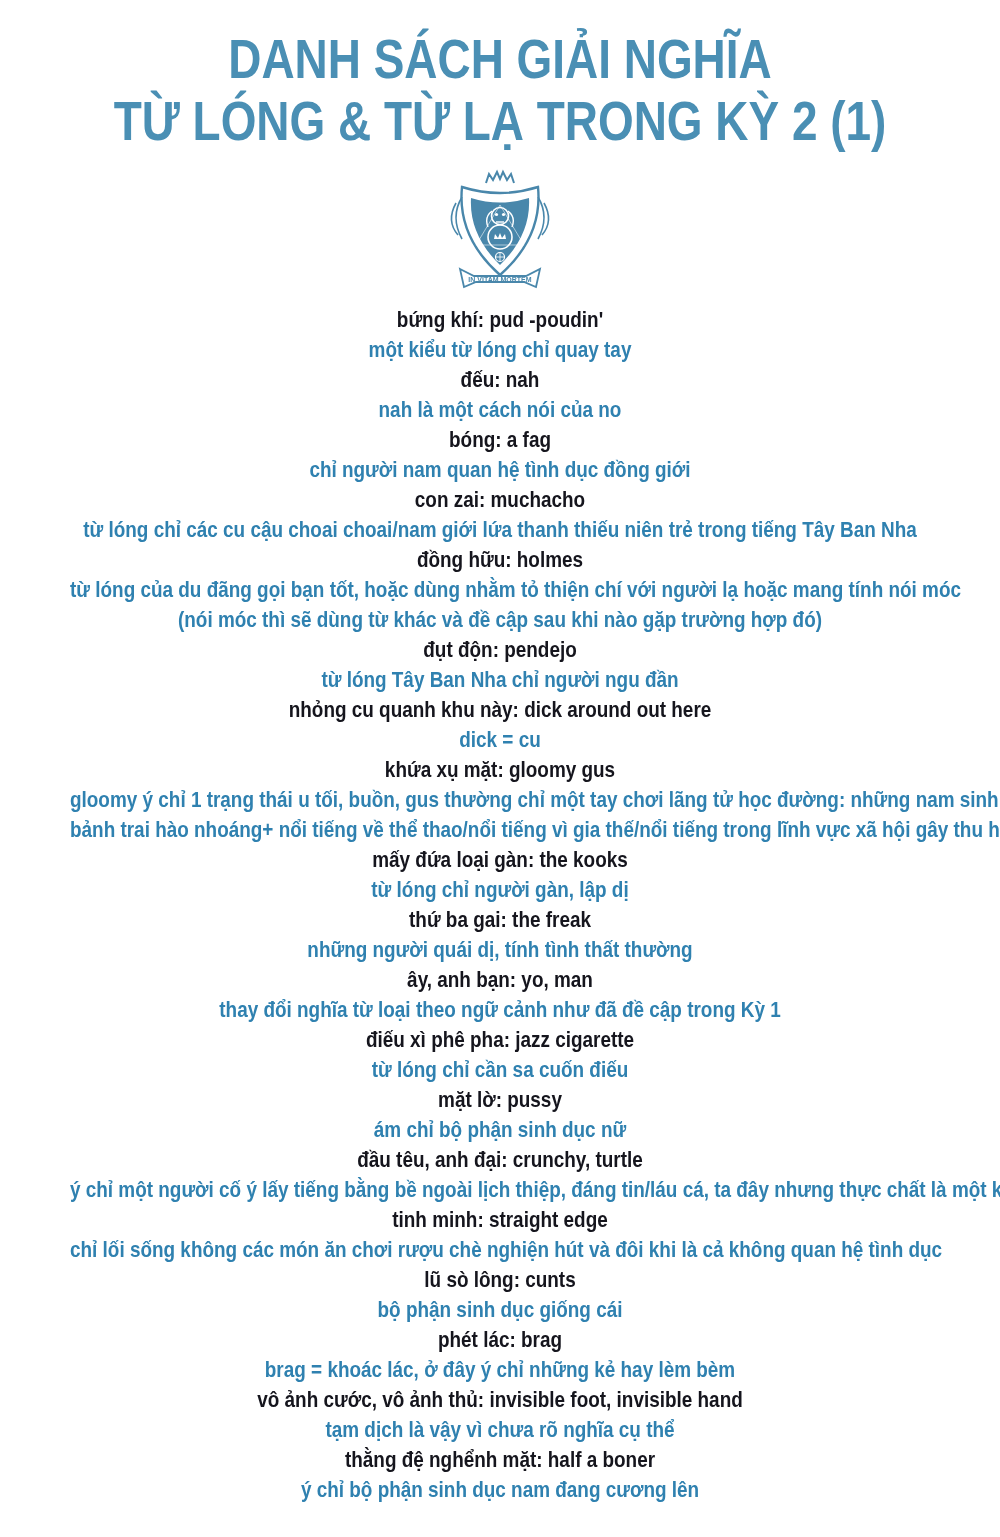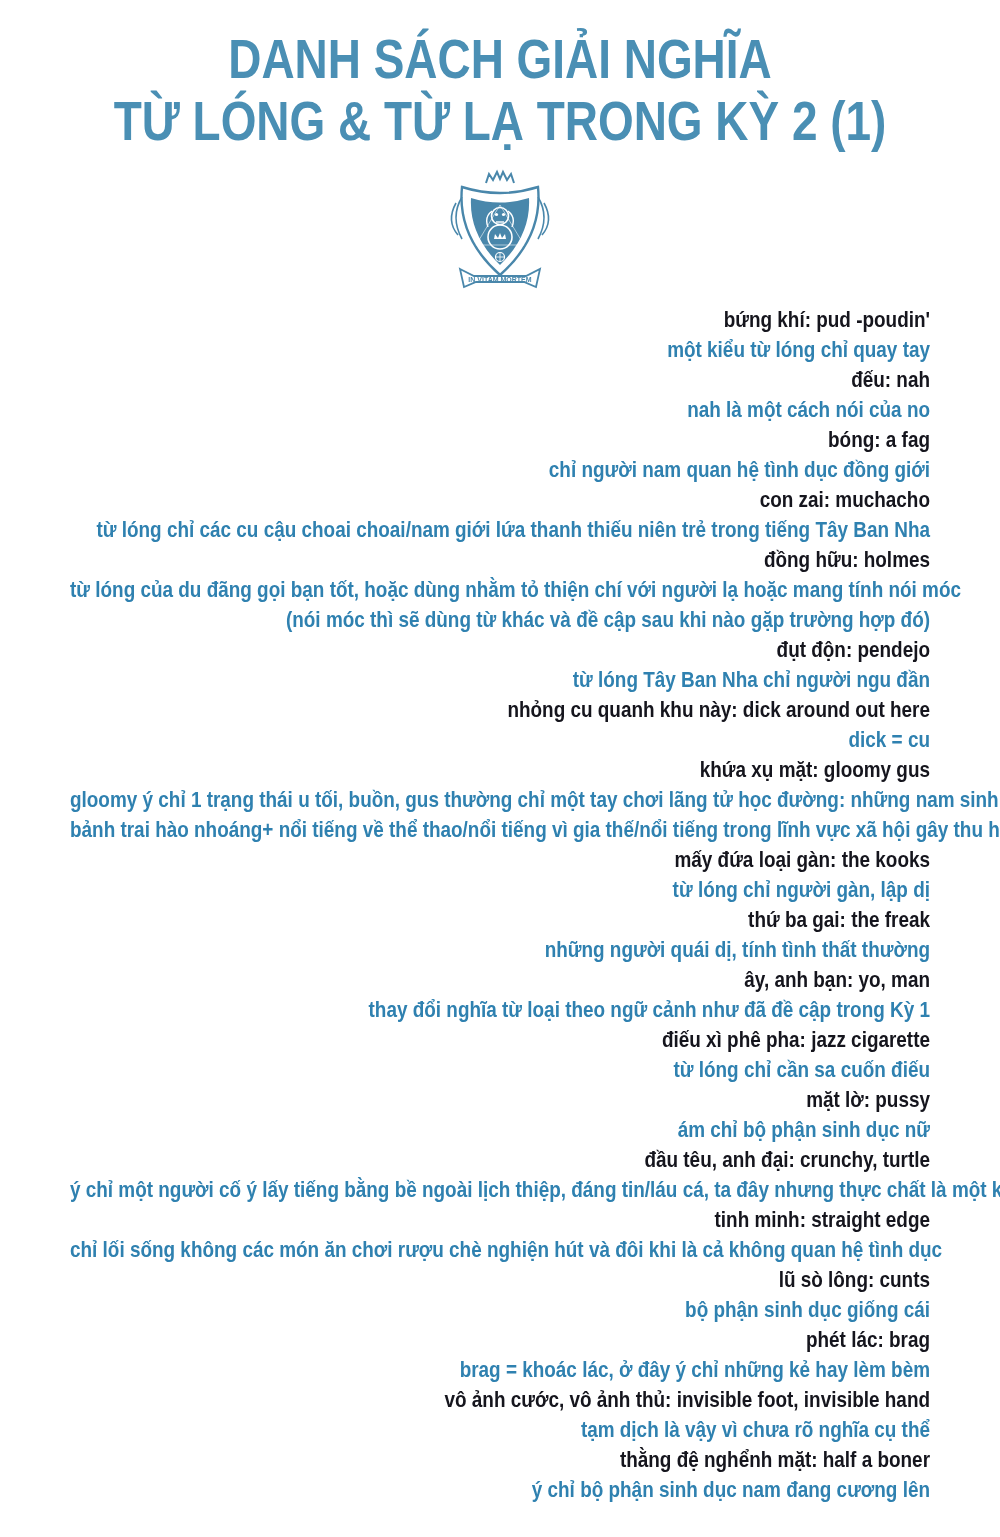--- a/index.html
+++ b/index.html
@@ -28,21 +28,21 @@
     transform-origin:50% 50%;
     white-space:nowrap;
   }
   .logo-wrap{
     margin-top:18px;
     text-align:center;
     height:128px;
   }
   .glossary{
     margin-top:8px;
-    text-align:right;
+    text-align:center;
   }
   .line{
     display:block;
     font-weight:bold;
     font-size:22px;
     line-height:30px;
     white-space:nowrap;
     transform:scaleX(0.86);
     transform-origin:50% 50%;
   }

